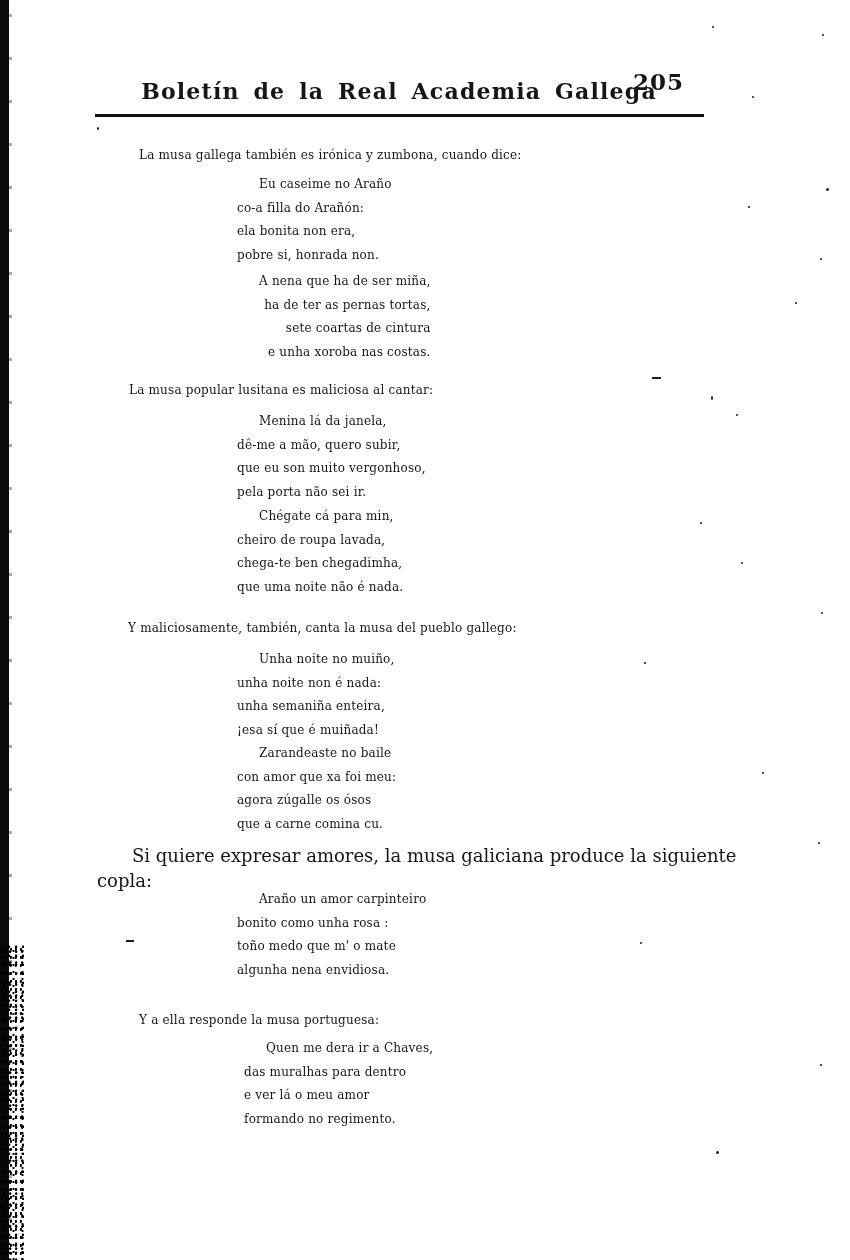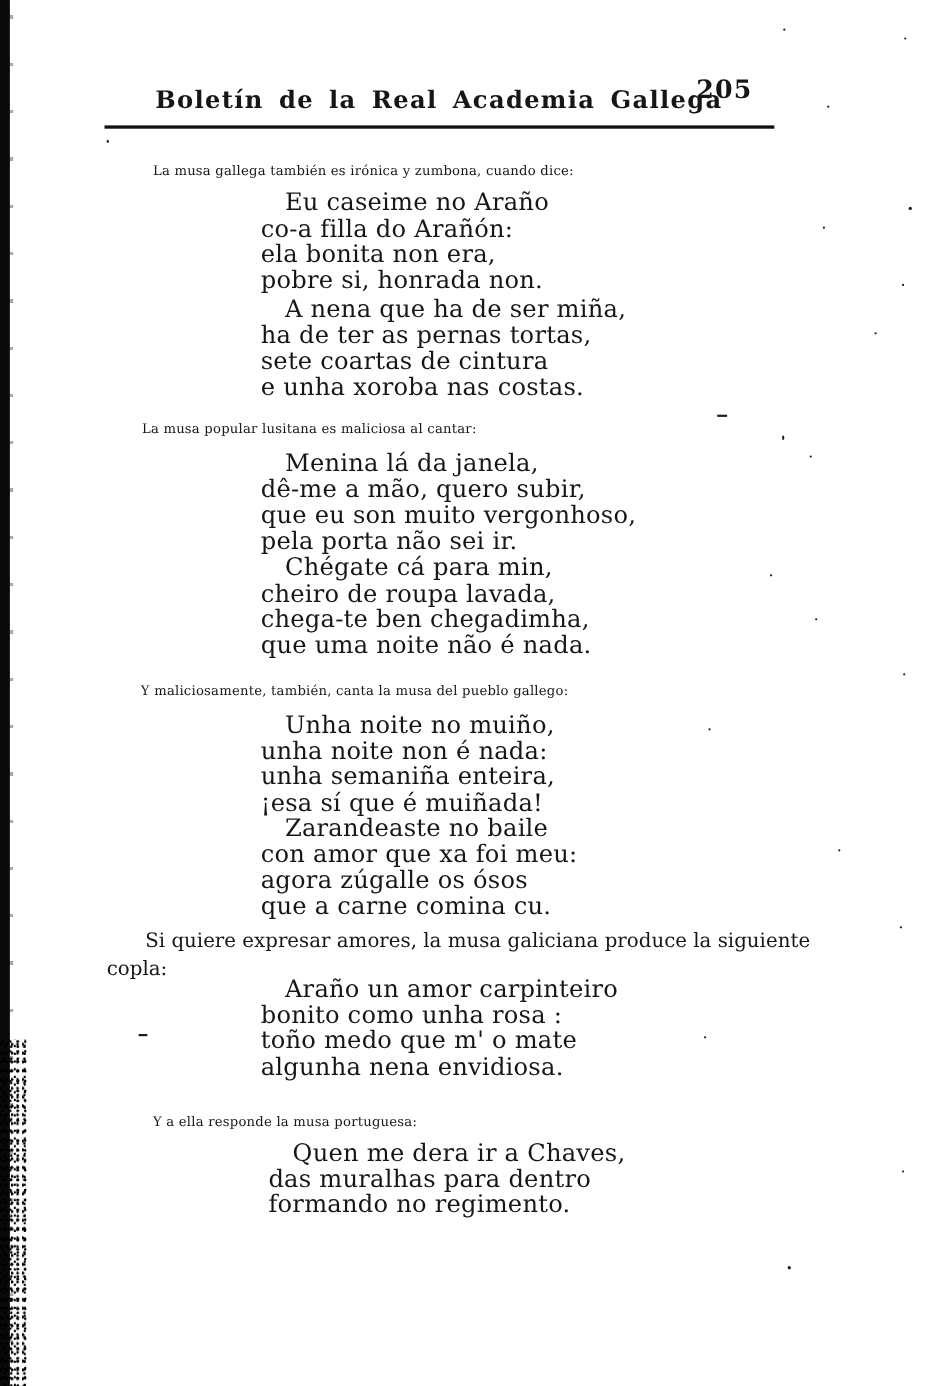--- a/index.html
+++ b/index.html
@@ -44,21 +44,21 @@
     background:#101010;
   }
   
   .prose {
     position:absolute; font-size:12px; line-height:24px;
     letter-spacing:.2px; white-space:nowrap;
   }
   .prose-wrap { position:absolute; font-size:18px; line-height:25px; width:625px; }
   .prose-wrap .pline { white-space:nowrap; }
   .prose-wrap .pline.indent { padding-left:35px; }
-  .verse { position:absolute; left:237px; font-size:22px; line-height:23.5px; letter-spacing:.2px; }
+  .verse { position:absolute; left:237px; font-size:12px; line-height:23.5px; letter-spacing:.2px; }
   .verse .vline { white-space:nowrap; }
   .verse .vline.first { padding-left:22px; }
   
   .dot { position:absolute; background:#1d1d1d; border-radius:50%; }
   .dash { position:absolute; background:#1d1d1d; }
 </style>
 </head>
 <body>
 
 <div class="page">
@@ -72,21 +72,21 @@
 
   <p class="prose" style="top:131px; left:139px;">La musa gallega también es irónica y zumbona, cuando dice:</p>
 
   <div class="verse" style="top:173px;">
     <div class="vline first">Eu caseime no Araño</div>
     <div class="vline">co-a filla do Arañón:</div>
     <div class="vline">ela bonita non era,</div>
     <div class="vline">pobre si, honrada non.</div>
   </div>
 
-  <div class="verse" style="top:270px;">
+  <div class="verse" style="top:270px;text-align:right;">
     <div class="vline first">A nena que ha de ser miña,</div>
     <div class="vline">ha de ter as pernas tortas,</div>
     <div class="vline">sete coartas de cintura</div>
     <div class="vline">e unha xoroba nas costas.</div>
   </div>
 
   <p class="prose" style="top:366px; left:129px;">La musa popular lusitana es maliciosa al cantar:</p>
 
   <div class="verse" style="top:410px;">
     <div class="vline first">Menina lá da janela,</div>
@@ -128,20 +128,21 @@
     <div class="vline">bonito como unha rosa :</div>
     <div class="vline">toño medo que m' o mate</div>
     <div class="vline">algunha nena envidiosa.</div>
   </div>
 
   <p class="prose" style="top:996px; left:139px;">Y a ella responde la musa portuguesa:</p>
 
   <div class="verse" style="top:1037px; left:244px;">
     <div class="vline first">Quen me dera ir a Chaves,</div>
     <div class="vline">das muralhas para dentro</div>
+    <div class="vline">e ver lá o meu amor</div>
     <div class="vline">formando no regimento.</div>
   </div>
 
   <div>
     <span class="dot" style="left:822px; top:34px;  width:2px; height:2px;"></span>
     <span class="dot" style="left:712px; top:26px;  width:2px; height:2px;"></span>
     <span class="dot" style="left:752px; top:96px;  width:2px; height:2px;"></span>
     <span class="dot" style="left:97px;  top:127px; width:2px; height:3px;"></span>
     <span class="dot" style="left:826px; top:188px; width:3px; height:3px;"></span>
     <span class="dot" style="left:748px; top:206px; width:2px; height:2px;"></span>

